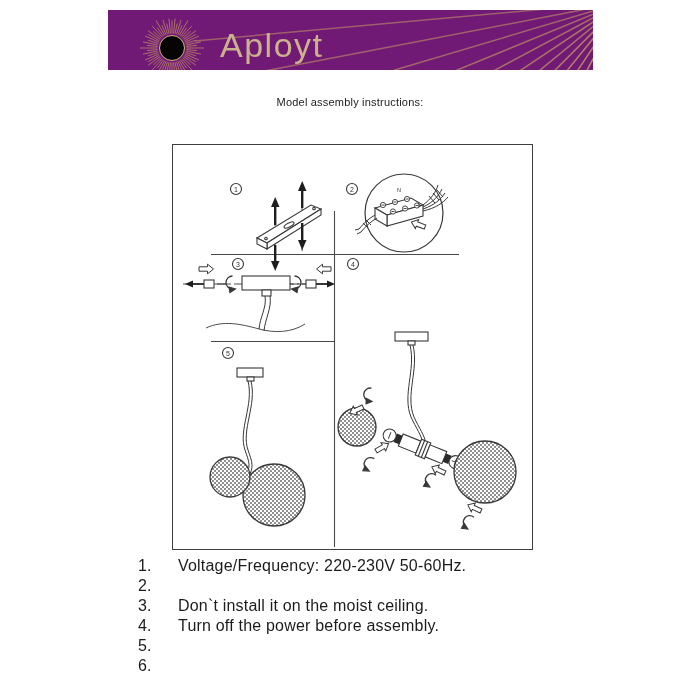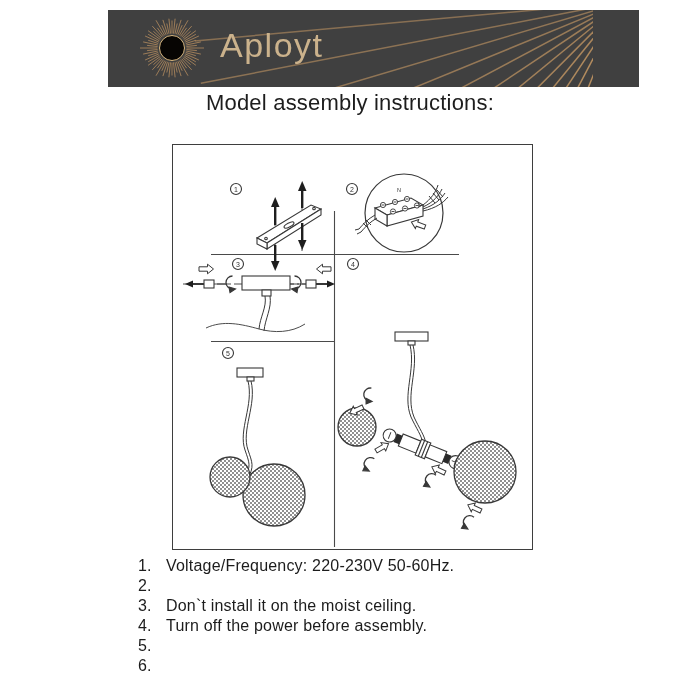--- a/index.html
+++ b/index.html
@@ -2,44 +2,44 @@
 <html><head>
 <meta charset="utf-8">
 <style>
   html,body{margin:0;padding:0;}
   body{
     width:700px;height:700px;position:relative;background:#ffffff;
     font-family:"Liberation Sans", sans-serif;overflow:hidden;
   }
   
   .banner{
-    position:absolute;left:108px;top:10px;width:485px;height:77px;
-    background:#404040;overflow:hidden;padding-left:46px;
+    position:absolute;left:108px;top:10px;width:485px;height:60px;
+    background:#701a75;overflow:hidden;
   }
   .banner svg{position:absolute;left:0;top:0;}
   .wordmark{
     position:absolute;left:112px;top:16px;
     font-size:34px;font-weight:300;letter-spacing:1.5px;color:#CBB28C;
   }
   
   .titleblock{position:absolute;left:0;top:93px;width:700px;text-align:center;color:#1d1d1d;}
   .titleblock .t1,.titleblock .t2{
-    font-size:22px;font-weight:500;letter-spacing:.2px;line-height:19px;
+    font-size:11px;font-weight:500;letter-spacing:.2px;line-height:19px;
   }
   
   .figure{
     position:absolute;left:172px;top:144px;width:361px;height:406px;
     border:1.4px solid #3E3E3E;box-sizing:border-box;background:#fff;
   }
   .figure svg{position:absolute;left:0;top:0;}
   
   .ilist{position:absolute;left:138px;top:556px;width:450px;color:#1c1c1c;}
   .irow{display:flex;font-size:16px;line-height:20px;letter-spacing:.2px;}
   .irow .num{width:16px;flex:0 0 16px;}
-  .irow .txt{margin-left:12px;white-space:nowrap;}
+  .irow .txt{margin-left:24px;white-space:nowrap;}
 </style>
 </head>
 <body>
 
 <div class="banner">
   <svg width="485" height="77" viewBox="0 0 485 77">
     <g id="corner-fan">
         <line x1="515" y1="-8" x2="477.5" y2="420.4" stroke="#C49763" stroke-width="1.5" opacity="1.00"></line>
         <line x1="515" y1="-8" x2="435.2" y2="414.5" stroke="#C49763" stroke-width="1.5" opacity="0.97"></line>
         <line x1="515" y1="-8" x2="393.6" y2="404.5" stroke="#C49763" stroke-width="1.5" opacity="0.94"></line>

